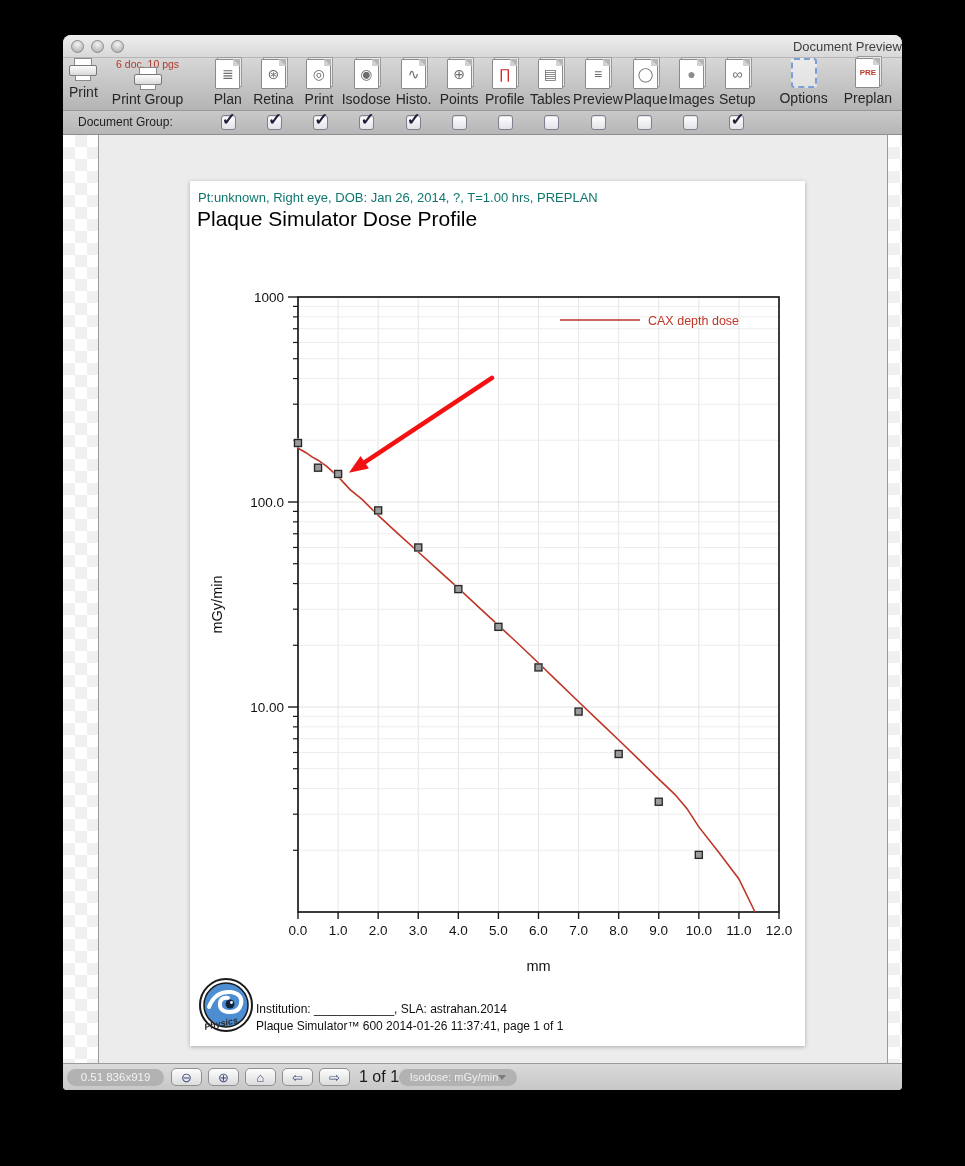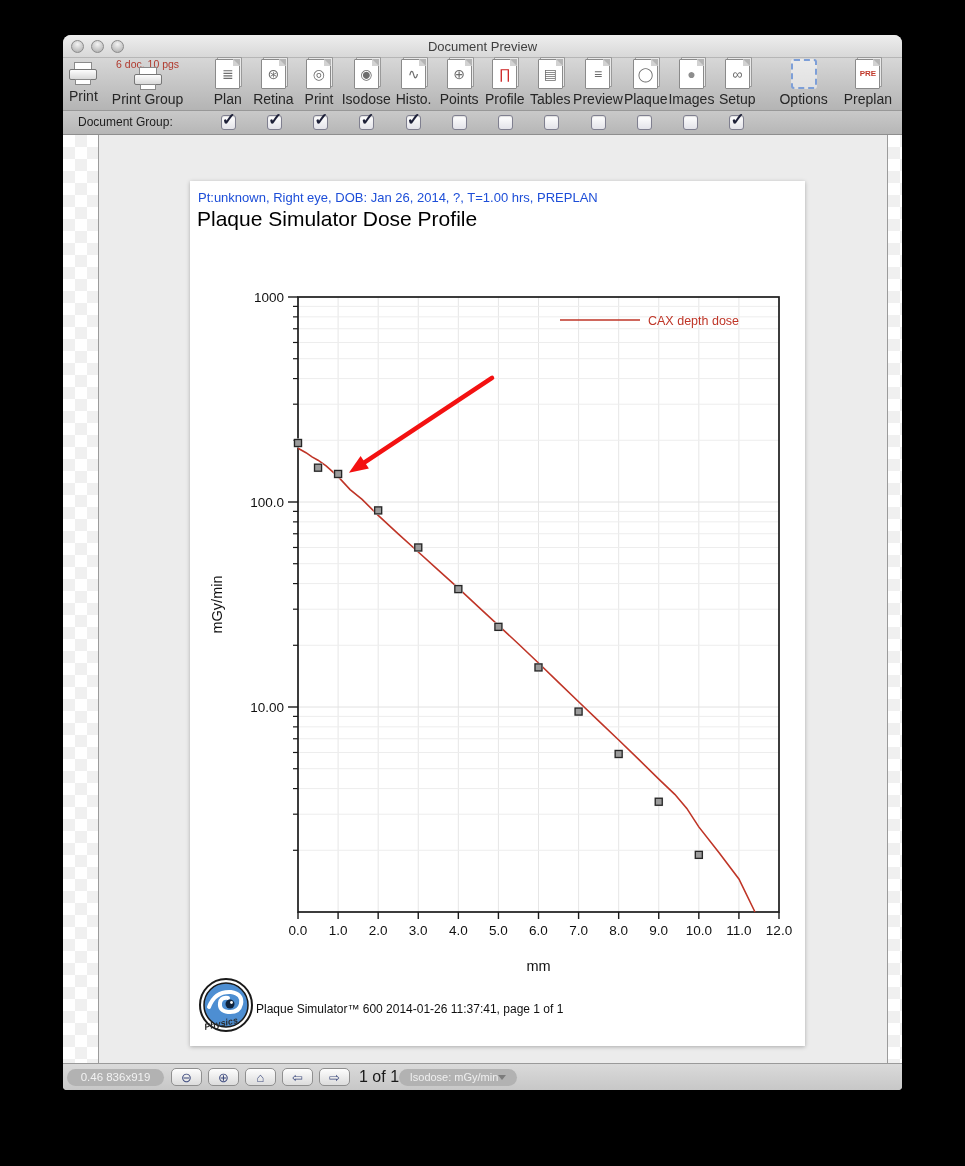--- a/index.html
+++ b/index.html
@@ -10,25 +10,25 @@
             border-radius:8px 8px 4px 4px; box-shadow:0 14px 40px rgba(0,0,0,.65);
             overflow:hidden; background:#ccc; }
 
   
   .titlebar { position:relative; height:23px; background:linear-gradient(#eeeeee,#d8d8d8);
               border-bottom:1px solid #b6b6b6; }
   .traffic { position:absolute; left:8px; top:5px; display:flex; gap:7px; }
   .traffic span { width:13px; height:13px; border-radius:50%;
                   background:radial-gradient(circle at 50% 30%, #f3f3f3, #a9a9a9);
                   border:1px solid #8b8b8b; display:inline-block; }
-  .wtitle { text-align:center; line-height:23px; font-size:13px; color:#3f3f3f;border-radius:6px; }
+  .wtitle { text-align:right; line-height:23px; font-size:13px; color:#3f3f3f;border-radius:6px; }
 
   
   .toolbar { position:relative; height:52px; background:linear-gradient(#d7d7d7,#b4b4b4); }
-  .tool-item { display:flex; flex-direction:column; align-items:center; justify-content:center; height:100%; padding-bottom:3px; cursor:default; }
+  .tool-item { display:flex; flex-direction:column; align-items:center; justify-content:flex-start; height:100%; padding-bottom:3px; cursor:default; }
   .tool-label { font-size:14px; color:#262626; margin-top:2px; white-space:nowrap; }
   .left-tools { position:absolute; left:6px; top:0; height:100%; display:flex; gap:14px; align-items:flex-end; }
   .right-tools { position:absolute; right:10px; top:0; height:100%; display:flex; gap:16px; align-items:flex-end; }
   .pg-badge { font-size:10.5px; color:#b03a2e; margin-bottom:-3px; white-space:nowrap; }
 
   .printer { position:relative; width:28px; height:24px; }
   .printer .paper { position:absolute; left:5px; top:0; width:18px; height:8px; background:#fff; border:1px solid #8a8a8a; }
   .printer .pbody { position:absolute; left:0; top:7px; width:28px; height:11px; border-radius:2px;
                     background:linear-gradient(#fdfdfd,#d9d9d9); border:1px solid #777; }
   .printer .tray { position:absolute; left:6px; top:17px; width:16px; height:6px; background:#fff; border:1px solid #8a8a8a; }
@@ -59,21 +59,21 @@
   .checker { position:absolute; top:0; height:100%;
              background-image:
                linear-gradient(45deg,#f0f0f0 25%,transparent 25%,transparent 75%,#f0f0f0 75%),
                linear-gradient(45deg,#f0f0f0 25%,transparent 25%,transparent 75%,#f0f0f0 75%);
              background-color:#fff; background-size:24px 24px; background-position:0 0,12px 12px; }
   .checker.left { left:0; width:36px; border-right:1px solid #9b9b9b; }
   .checker.right { right:0; width:15px; border-left:1px solid #9b9b9b; }
 
   .page { position:absolute; left:127px; top:46px; width:615px; height:865px; background:#fff;
           box-shadow:0 1px 4px rgba(0,0,0,.28); }
-  .pt-line { position:absolute; left:8px; top:9px; font-size:13px; color:#1d4ed8; }
+  .pt-line { position:absolute; left:8px; top:9px; font-size:13px; color:#0f766e; }
   .page-title { position:absolute; left:7px; top:26px; font-size:21px; font-weight:normal; color:#000; }
   #chart { position:absolute; left:0; top:0; }
 
   .footer-text { position:absolute; left:66px; top:820px; font-size:12px; color:#101010; line-height:17px; }
   .logo-wrap { position:absolute; left:7px; top:796px; width:60px; height:62px; }
 
   
   .statusbar { position:relative; height:27px; background:linear-gradient(#dadada,#c7c7c7);
                border-top:1px solid #9a9a9a; display:flex; align-items:center; }
   .pill { background:#b2b2b2; color:#f2f2f2; border-radius:10px; font-size:11.5px; height:17px;
@@ -434,27 +434,28 @@
             <circle cx="29" cy="28" r="26" fill="#ffffff" stroke="#1a1a1a" stroke-width="2"></circle>
             <circle cx="29" cy="28" r="22" fill="#4d8ed2" stroke="#1a1a1a" stroke-width="1.5"></circle>
             <path d="M 12 30 Q 18 14 34 15 Q 46 17 44 27 Q 42 36 31 35 Q 22 34 23 26 Q 24 20 31 21" fill="none" stroke="#ffffff" stroke-width="4" stroke-linecap="round"></path>
             <circle cx="33" cy="27" r="4.5" fill="#10233c"></circle>
             <circle cx="34.5" cy="25.5" r="1.4" fill="#ffffff"></circle>
             <text x="8" y="53" font-size="9" font-style="italic" font-weight="bold" fill="#2b2b2b" transform="rotate(-12 8 53)">Physics</text>
           </svg>
         </div>
 
         <div class="footer-text">
+          <div>Institution: ____________, SLA: astrahan.2014</div>
           <div>Plaque Simulator™ 600 2014-01-26 11:37:41, page 1 of 1</div>
         </div>
       </div>
     </div>
 
     <div class="statusbar">
-      <div class="pill scale-pill">0.46 836x919</div>
+      <div class="pill scale-pill">0.51 836x919</div>
       <div class="sb-btns" id="sb-btns">
           <div class="sb-btn">
             <span>⊖</span>
           </div>
           <div class="sb-btn">
             <span>⊕</span>
           </div>
           <div class="sb-btn">
             <span>⌂</span>
           </div>

